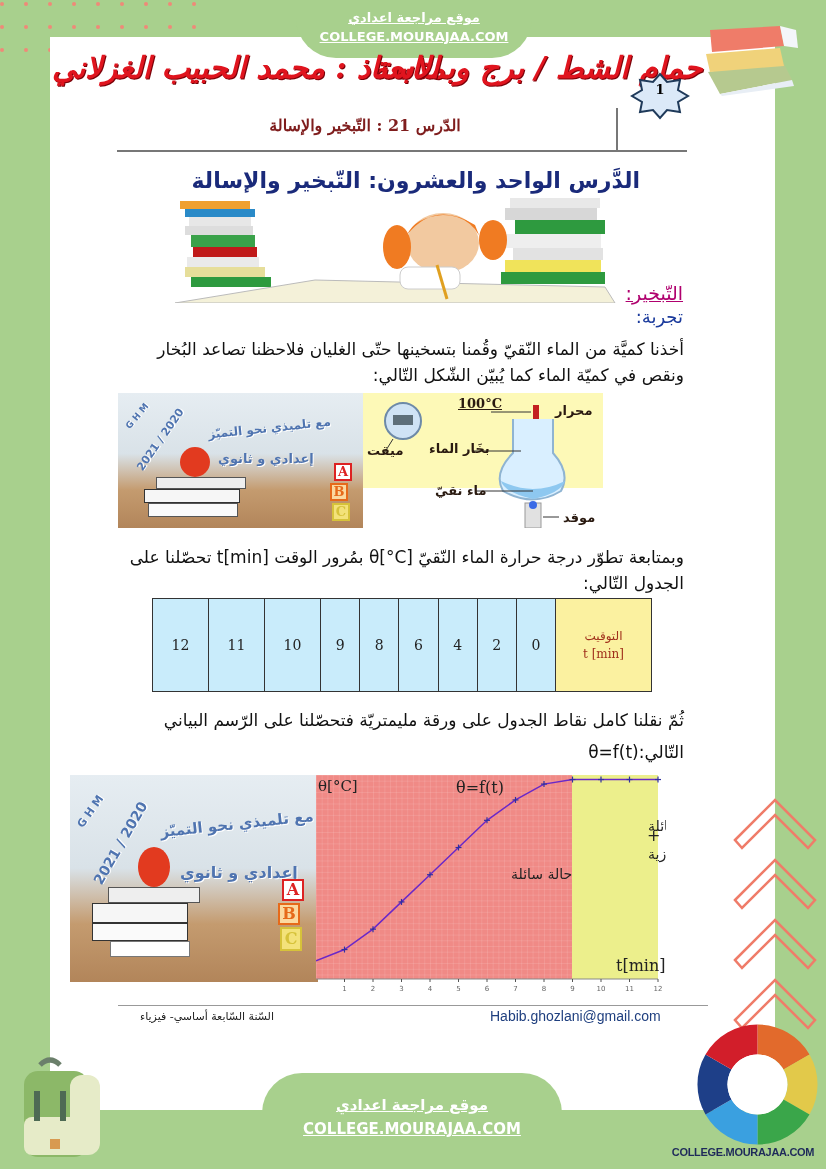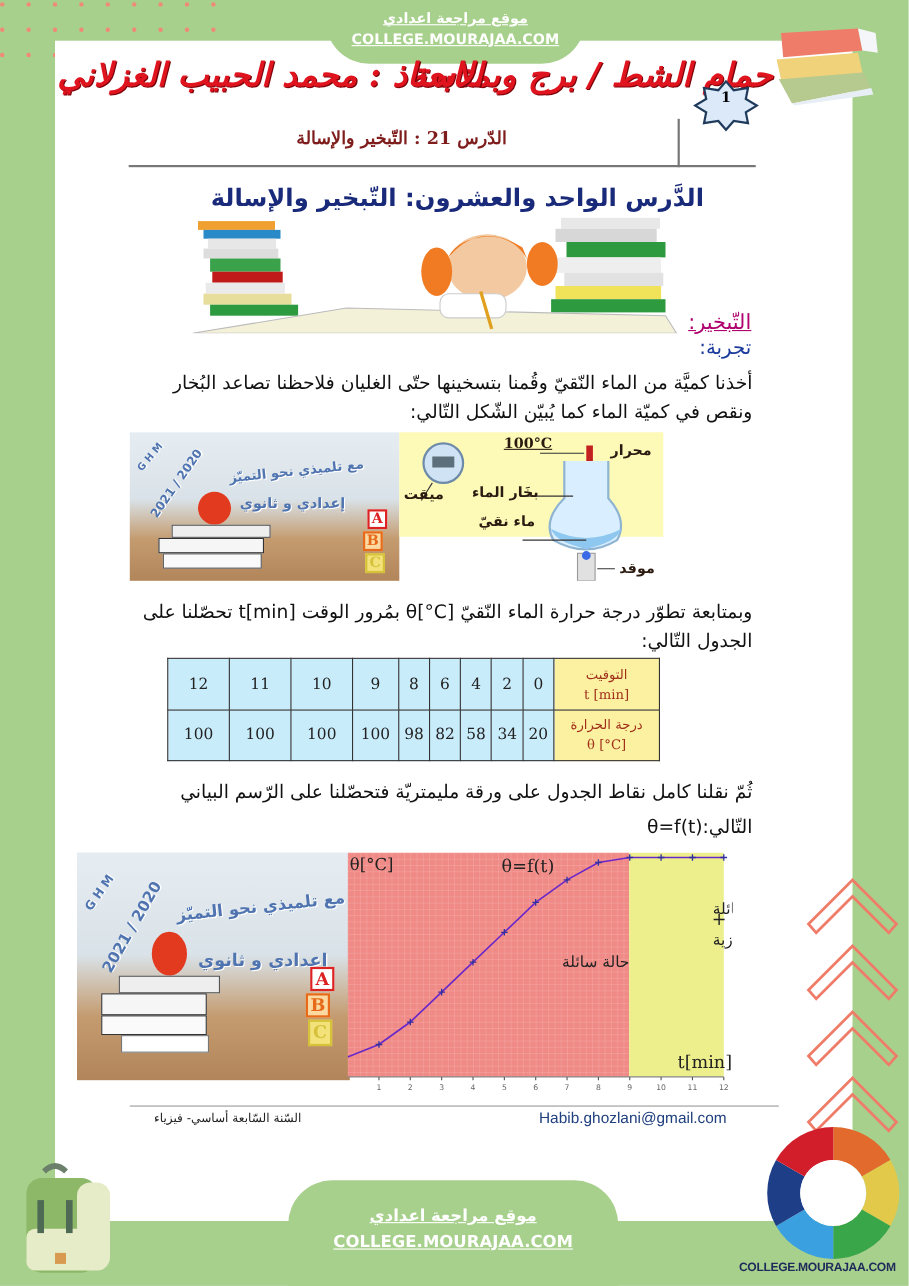--- a/index.html
+++ b/index.html
@@ -40,21 +40,21 @@
   .photo { position: absolute; overflow: hidden; background: linear-gradient(#e6edf2 0%, #d9e2e8 45%, #c49b6f 72%, #b2855a 100%); }
   .photo1 { left: 118px; top: 393px; width: 245px; height: 135px; }
   .photo2 { left: 70px; top: 775px; width: 248px; height: 207px; }
   .photo-txt { position: absolute; color: #4f74b0; font-weight: bold; text-shadow: 1px 1px 0 #fff; direction: rtl; white-space: nowrap; }
 
   .apparatus { position: absolute; left: 363px; top: 393px; width: 240px; height: 95px; background: #fdf9b7; }
   .app-label { position: absolute; font-size: 13px; font-weight: bold; color: #2a1a10; direction: rtl; white-space: nowrap; }
 
   .para2 { left: 118px; top: 544px; width: 566px; font-size: 17px; line-height: 26px; }
 
-  table.data { position: absolute; left: 152px; top: 598px; width: 448px; height: 94px; border-collapse: collapse;
+  table.data { position: absolute; left: 152px; top: 598px; width: 500px; height: 94px; border-collapse: collapse;
     font-family: "DejaVu Serif", serif; font-size: 14px; direction: rtl; }
   table.data td { border: 1px solid #333; text-align: center; background: #c9ecfb; color: #222; }
   table.data td.head { background: #fbf1a0; color: #a0301b; font-size: 12px; line-height: 18px; width: 96px; }
 
   .para3 { left: 118px; top: 704px; width: 566px; font-size: 17px; line-height: 32px; }
 
   .chart { position: absolute; left: 316px; top: 775px; width: 350px; height: 225px; }
 
   .footer-line { position: absolute; left: 118px; top: 1005px; width: 590px; height: 1px; background: #999; }
   .footer-left { position: absolute; left: 140px; top: 1010px; font-size: 11px; color: #222; direction: rtl; }
@@ -190,21 +190,21 @@
     <circle cx="170" cy="112" r="4" fill="#3a6ae6"></circle>
     <line x1="128" y1="19" x2="168" y2="19" stroke="#333"></line>
     <line x1="110" y1="58" x2="158" y2="58" stroke="#333"></line>
     <line x1="112" y1="98" x2="170" y2="98" stroke="#333"></line>
     <line x1="180" y1="124" x2="196" y2="124" stroke="#333"></line>
   </svg>
   <div class="app-label" style="left:95px;top:3px;font-family:'DejaVu Serif',serif;text-decoration:underline;">100°C</div>
   <div class="app-label" style="left:192px;top:10px;">محرار</div>
   <div class="app-label" style="left:4px;top:50px;">ميقت</div>
   <div class="app-label" style="left:66px;top:48px;">بخَار الماء</div>
-  <div class="app-label" style="left:72px;top:74px;text-align:right;">ماء نقيّ</div>
+  <div class="app-label" style="left:72px;top:90px;text-align:right;">ماء نقيّ</div>
   <div class="app-label" style="left:200px;top:117px;">موقد</div>
 </div>
 
 <div class="rtl-text para2">وبمتابعة تطوّر درجة حرارة الماء النّقيّ θ[°C] بمُرور الوقت t[min] تحصّلنا على الجدول التّالي:</div>
 
 <table class="data">
   <tbody>
       <tr>
     <td class="head">
       <div>التوقيت</div>
@@ -212,35 +212,20 @@
     </td>
     <td>0</td>
     <td>2</td>
     <td>4</td>
     <td>6</td>
     <td>8</td>
     <td>9</td>
     <td style="width:56px;">10</td>
     <td style="width:56px;">11</td>
     <td style="width:56px;">12</td>
-  </tr>
-  <tr>
-    <td class="head">
-      <div>درجة الحرارة</div>
-      <div>θ [°C]</div>
-    </td>
-    <td>20</td>
-    <td>34</td>
-    <td>58</td>
-    <td>82</td>
-    <td>98</td>
-    <td>100</td>
-    <td>100</td>
-    <td>100</td>
-    <td>100</td>
   </tr>
 </tbody>
   </table>
 
 <div class="rtl-text para3">ثُمّ نقلنا كامل نقاط الجدول على ورقة مليمتريّة فتحصّلنا على الرّسم البياني التّالي:θ=f(t)</div>
 
 <div class="photo photo2">
   <div class="photo-txt" style="left:90px;top:40px;font-size:15px;transform:rotate(-6deg);">مع تلميذي نحو التميّز</div>
   <div class="photo-txt" style="left:110px;top:88px;font-size:16px;">إعدادي و ثانوي</div>
   <div class="photo-txt" style="left:4px;top:60px;font-size:14px;transform:rotate(-60deg);">2020 / 2021</div>

